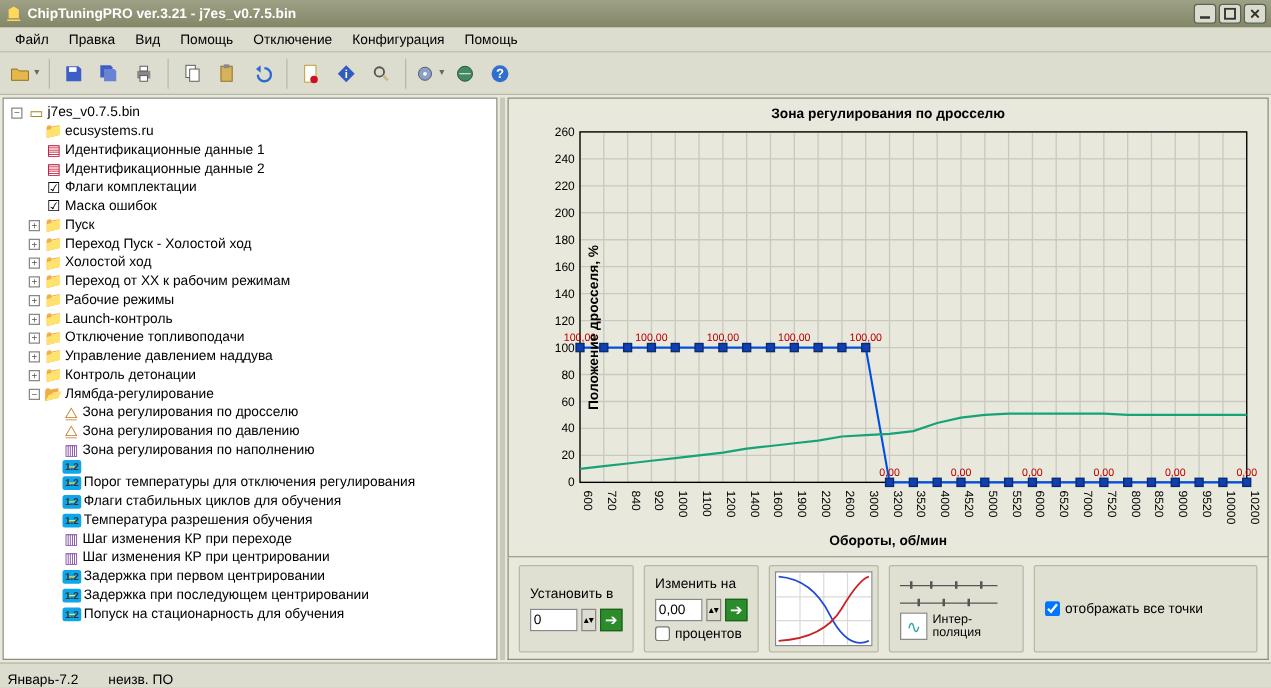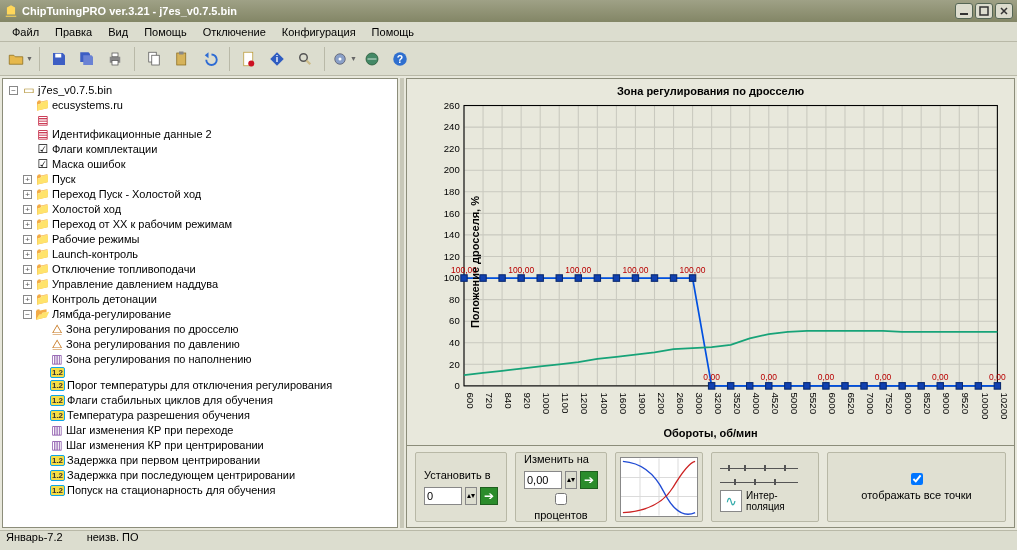--- a/index.html
+++ b/index.html
@@ -72,21 +72,21 @@
   .expander { width:9px; height:9px; border:1px solid #888; font-size:8px; line-height:7px; text-align:center; color:#555; margin-right:2px; background:#fff; cursor:pointer; }
   .expander.blank { border:none; background:transparent; }
   .ticon { width:14px; height:14px; display:flex; align-items:center; justify-content:center; font-size:12px; }
   .ticon.folder { color:#d9a93a; }
   .ticon.folder-open { color:#d9a93a; }
   .ticon.db { color:#a82; }
   .ticon.doc { color:#b02; }
   .ticon.check { color:#000; }
   .ticon.chart { color:#c77820; }
   .ticon.bars { color:#7a3e9e; }
-  .ticon.num { background:#f5dd44; border:1px solid #0ea5e9; font-size:8px; font-weight:bold; color:#333; padding:0 1px; width:15px; height:11px; border-radius:2px; text-align:center; line-height:9px; }
+  .ticon.num { background:#f5dd44; border:5px solid #0ea5e9; font-size:8px; font-weight:bold; color:#333; padding:0 1px; width:15px; height:11px; border-radius:2px; text-align:center; line-height:9px; }
   
   .splitter { width:4px; background:#c8c8b8; cursor:col-resize; margin:2px 0; }
   
   .right-panel {
     flex:1; margin:2px; display:flex; flex-direction:column;
   }
   .chart-area {
     flex:1; background:#e8e8dc; border:1px solid #8c8d7a; padding:6px;
     display:flex; flex-direction:column;
   }
@@ -102,33 +102,33 @@
   .controls {
     height:82px; background:#e8e8dc; border:1px solid #8c8d7a; border-top:none;
     display:flex; align-items:center; padding:4px 8px; gap:8px;
   }
   .ctrl-group { border:1px solid #b8b8a6; background:#e0e0d2; border-radius:2px; height:70px; padding:4px 8px; display:flex; flex-direction:column; justify-content:center; gap:4px; }
   .ctrl-group .lbl { font-size:11px; margin-bottom:2px; }
   .numfield { display:flex; gap:3px; align-items:center; }
   .numfield input { width:38px; height:18px; font-size:11px; border:1px solid #888; padding:1px 2px; }
   .numfield .spin { width:12px; height:18px; font-size:8px; display:inline-flex; align-items:center; justify-content:center; border:1px solid #888; background:#dcddcf; cursor:pointer; }
   .go-btn { width:18px; height:18px; background:#2b8c2b; border:1px solid #1e5f1e; display:inline-flex; align-items:center; justify-content:center; color:#fff; font-size:12px; cursor:pointer; }
-  .checkbox-row { display:flex; align-items:center; gap:4px;flex-direction:column; }
+  .checkbox-row { display:flex; align-items:center; gap:4px; }
   .checkbox-row input { width:12px; height:12px; }
   .tiny-chart { width:78px; height:60px; border:1px solid #888; background:#fff; }
   .mini-ctrl { display:flex; flex-direction:column; gap:2px; }
   .mini-row { display:flex; align-items:center; gap:4px; }
   .mini-icon { width:22px; height:22px; border:1px solid #888; background:#fff; display:flex; align-items:center; justify-content:center; font-size:14px; color:#3aa; cursor:pointer; }
   .dots-line { width:78px; height:12px; border:0; position:relative; }
   .dots-line::before { content:""; position:absolute; left:0; right:0; top:6px; border-top:1px solid #555; }
   .dots-line span { position:absolute; width:2px; height:6px; background:#555; top:3px; }
   
   .statusbar {
     height:20px; background:#dcddcf; border-top:1px solid #b9b9a8;
-    display:flex; align-items:flex-start; padding:0 6px; gap:24px;
+    display:flex; align-items:flex-end; padding:0 6px; gap:24px;
   }
   
   svg.icn { width:18px; height:18px; display:block; }
   ::-webkit-scrollbar { width:14px; height:14px; }
   ::-webkit-scrollbar-track { background:#e4e4da; }
   ::-webkit-scrollbar-thumb { background:#c3c3b3; border:1px solid #9a9a88; }
 </style>
 </head>
 <body>
 
@@ -271,20 +271,21 @@
                 <div class="row">
                   <span class="expander blank"></span>
                   <span class="ticon folder">📁</span>
                   <span class="label">ecusystems.ru</span>
                 </div>
               </li>
               <li>
                 <div class="row">
                   <span class="expander blank"></span>
                   <span class="ticon doc">▤</span>
+                  <span class="label">Идентификационные данные 1</span>
                 </div>
               </li>
               <li>
                 <div class="row">
                   <span class="expander blank"></span>
                   <span class="ticon doc">▤</span>
                   <span class="label">Идентификационные данные 2</span>
                 </div>
               </li>
               <li>

